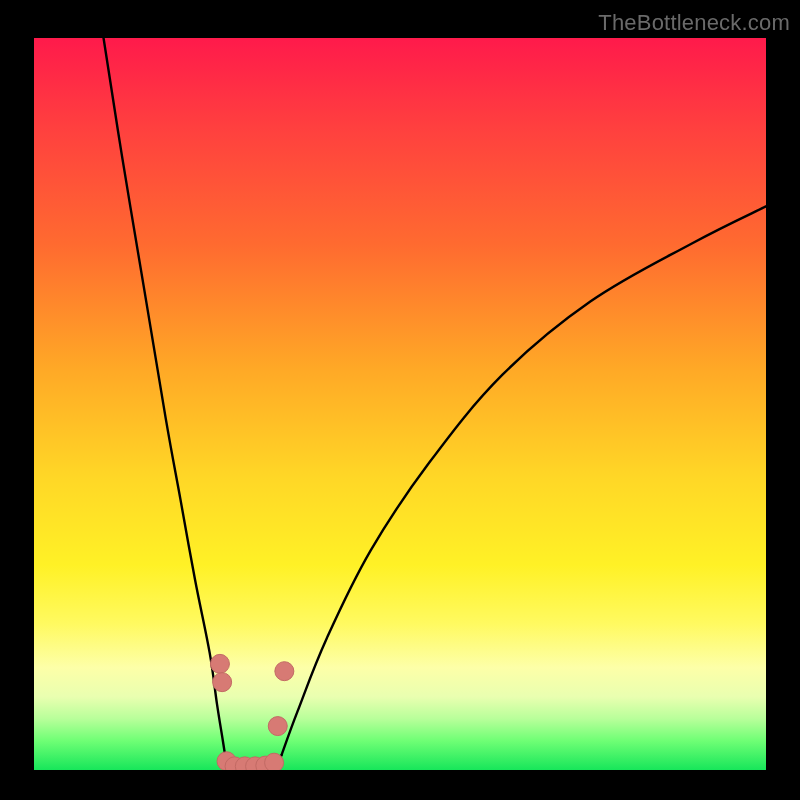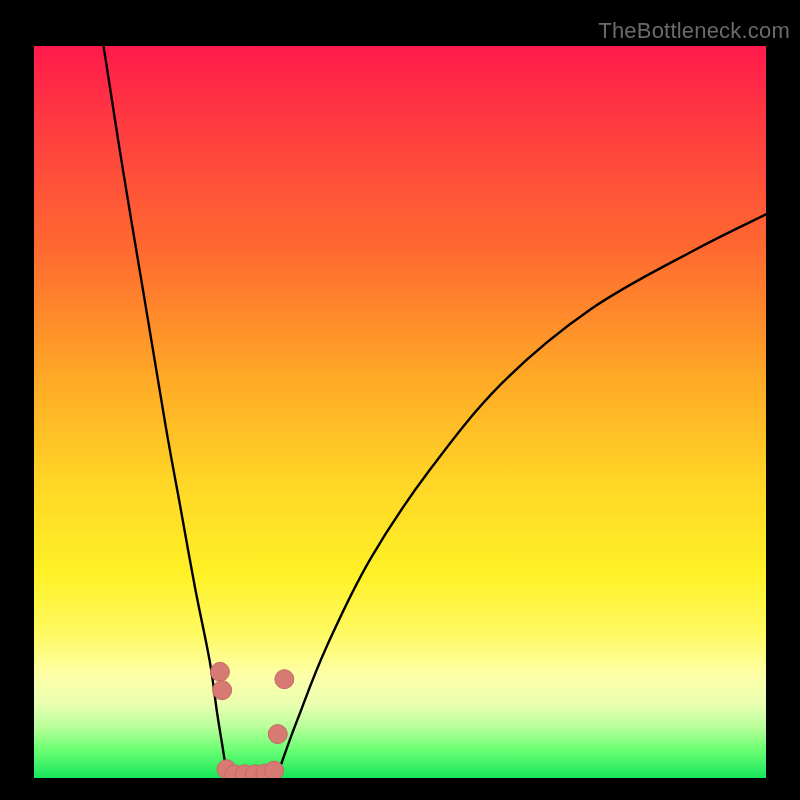--- a/index.html
+++ b/index.html
@@ -7,21 +7,21 @@
     padding: 0;
     width: 800px;
     height: 800px;
     background: #000;
     overflow: hidden;
     font-family: Arial, Helvetica, sans-serif;
   }
   .frame {
     position: absolute;
     left: 0;
-    top: 12px;
+    top: 4px;
     width: 800px;
     height: 648px;
     background: #000;
   }
   .plot {
     position: absolute;
     left: 34px;
     top: 34px;
     width: 732px;
     height: 732px;

